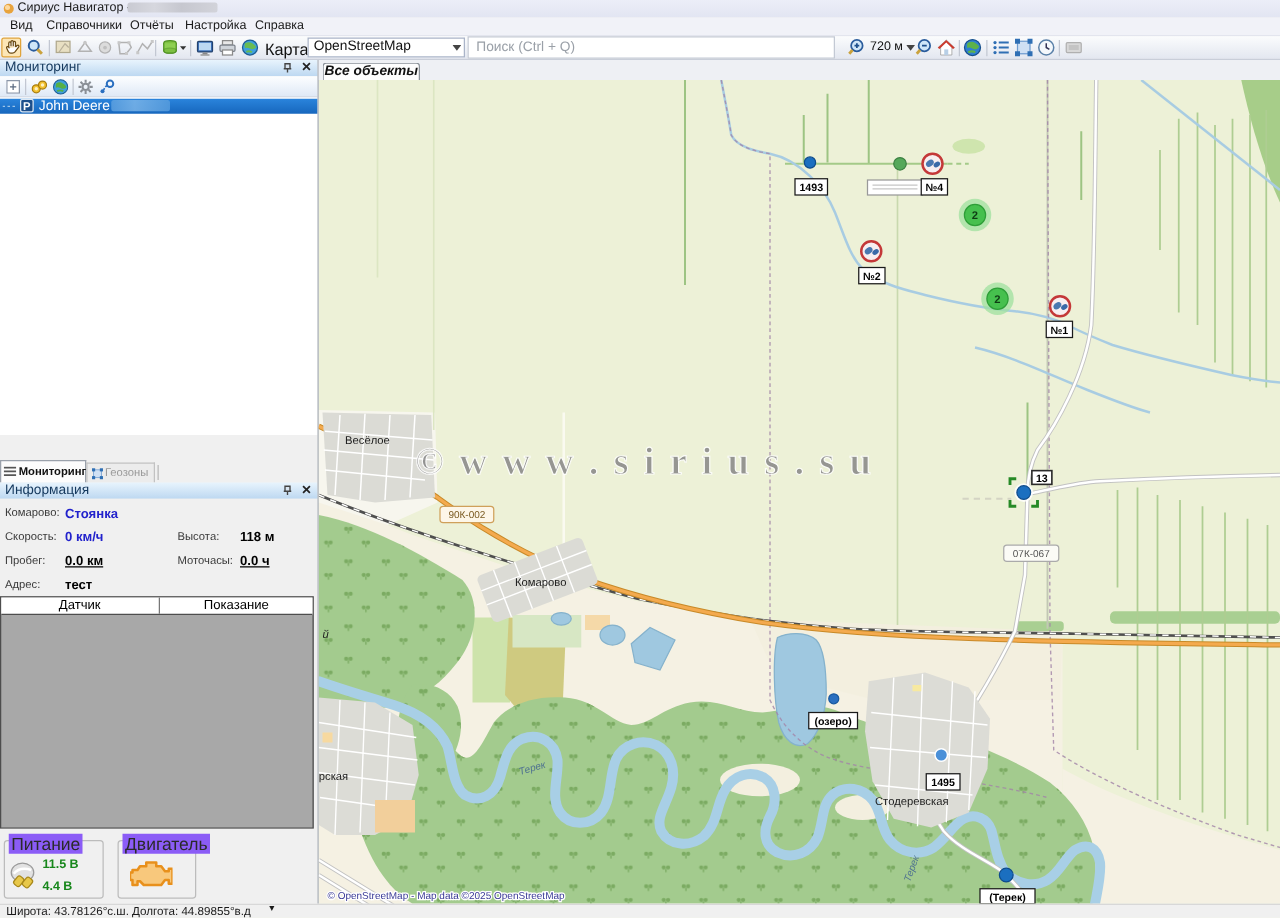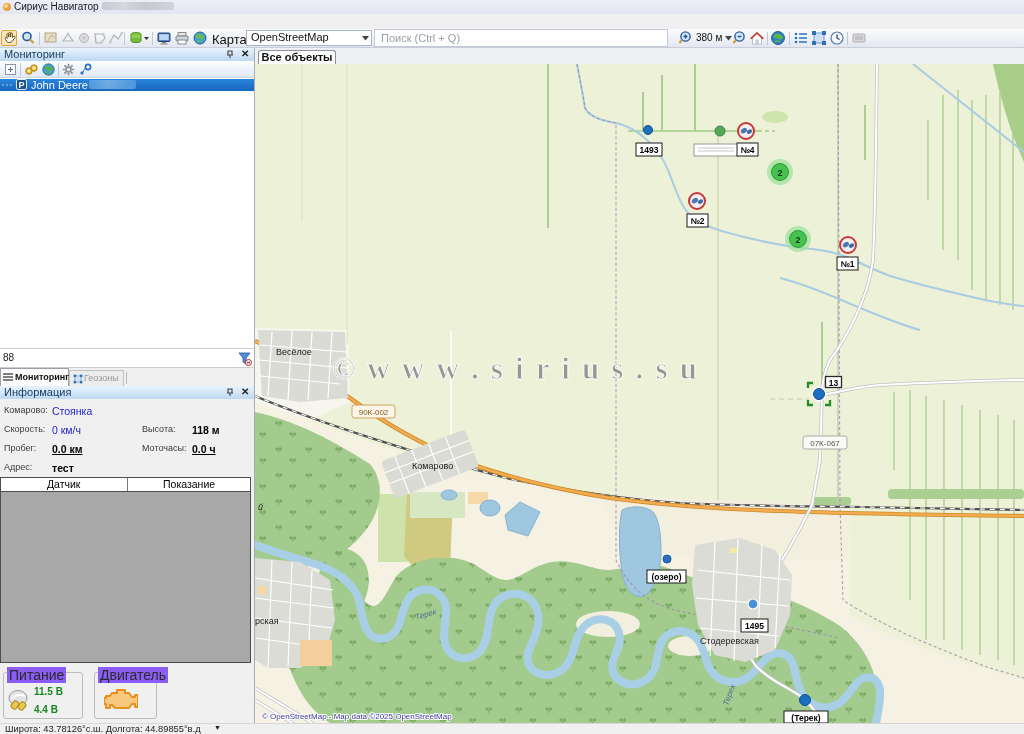--- a/index.html
+++ b/index.html
@@ -19,45 +19,52 @@
 #treetools{left:0;top:13px;width:254px;height:17px;background:linear-gradient(#fdfeff,#dfe9f6);border-bottom:1px solid #cdd6e4;box-sizing:border-box;}
 #treearea{left:0;top:30px;width:254px;height:270px;background:#fff;}
 #selrow{left:0;top:1px;width:254px;height:12px;background:linear-gradient(#2a84dc,#1767bd);}
 #filterrow{left:0;top:300px;width:254px;height:20px;background:#fff;border-top:1px solid #c8cdd6;border-bottom:1px solid #c8cdd6;box-sizing:border-box;}
 #tabsrow{left:0;top:320px;width:254px;height:18px;background:#f0f0f0;}
 .tab1{position:absolute;left:0;top:0;width:69px;height:18px;background:#fcfcfc;border:1px solid #9aa1ab;border-bottom:none;box-sizing:border-box;font-size:9px;font-weight:bold;color:#111;}
 .tab2{position:absolute;left:69px;top:2px;width:55px;height:16px;background:#ececec;border:1px solid #c2c2c2;border-bottom:none;box-sizing:border-box;font-size:9px;color:#9a9a9a;}
 #infoarea{left:0;top:351px;width:254px;height:78px;background:#f0f0f0;font-size:11px;}
 .ilab{position:absolute;color:#3a3a3a;font-size:9px;}
 .ival{position:absolute;font-weight:bold;color:#000;font-size:10.5px;}
-.iblu{position:absolute;font-weight:normal;color:#2222cc;font-size:10.5px;}
+.iblu{position:absolute;font-weight:bold;color:#2222cc;font-size:10.5px;}
 #table{left:0;top:429px;width:251px;height:186px;background:#a8a8a8;border:1px solid #4d4d4d;box-sizing:border-box;}
 #thead{position:absolute;left:0;top:0;width:249px;height:13px;background:#fff;border-bottom:1px solid #4d4d4d;font-size:10.5px;color:#000;}
 #gbarea{left:0;top:615px;width:255px;height:60px;background:#f0f0f0;}
 .gbox{position:absolute;border:1px solid #bcbcbc;border-radius:3px;}
 .glab{position:absolute;top:-6px;background:#8b5cf6;font-size:14px;color:#2a2a2a;padding:0 2px;}
 .gval{position:absolute;font-size:10px;font-weight:bold;color:#17871b;}
 #statusbar{left:0;top:723px;width:1024px;height:11px;background:#f0f0f0;border-top:1px solid #d8d8d8;box-sizing:border-box;font-size:9.3px;color:#1a1a1a;}
 #maptabrow{left:255px;top:48px;width:769px;height:16px;background:#eef0f4;}
-#maptab{position:absolute;left:3px;top:2px;width:76px;height:14px;background:#fdfdfd;border:1px solid #8a9199;border-bottom:none;border-radius:3px 3px 0 0;font-size:11px;font-weight:bold;color:#111;text-align:center;}
+#maptab{position:absolute;left:3px;top:2px;width:76px;height:14px;background:#fdfdfd;border:1px solid #8a9199;border-bottom:none;border-radius:3px 3px 0 0;font-size:11px;font-weight:bold;color:#111;text-align:center;font-style:italic;}
 #splitter{left:254px;top:48px;width:1px;height:675px;background:#a8adb5;}
 #mapwrap{left:255px;top:64px;width:769px;height:659px;}
 </style></head>
 <body>
 <div id="win">
 
 <div class="abs" id="titlebar">
   <svg class="abs" style="left:2px;top:2px" width="10" height="10">
         <circle cx="5" cy="5" r="4" fill="#e8a33d"></circle>
         <circle cx="4" cy="4" r="2" fill="#fdd9a0"></circle>
       </svg>
   <div class="abs" style="left:14px;top:1px;">Сириус Навигатор - </div>
   <div class="abs" style="left:102px;top:2px;width:72px;height:8px;background:linear-gradient(90deg,#c9cad2,#d6d7de 30%,#c6c7cf 60%,#d2d3da);border-radius:2px;"></div>
 </div>
 
+<div class="abs" id="menubar">
+  <div class="mitem" style="left:8px">Вид</div>
+  <div class="mitem" style="left:37px">Справочники</div>
+  <div class="mitem" style="left:104px">Отчёты</div>
+  <div class="mitem" style="left:148px">Настройка</div>
+  <div class="mitem" style="left:204px">Справка</div>
+</div>
 
 <div class="abs" id="toolbar">
 
   <div class="abs" style="left:1px;top:1px;width:16px;height:16px;background:#fce6b6;border:1px solid #e0a43c;border-radius:2px;box-sizing:border-box"></div>
   <svg class="ticon" style="left:2px" viewBox="0 0 16 16">
         <path d="M5 8 V4.5 q0-1 .9-1t.9 1V7 M6.8 7V3.4q0-1 .9-1t.9 1V7 M8.6 7V4q0-1 .9-1t.9 1v3.6 M10.4 7.6l1.3-1.2q.7-.6 1.2 0t0 1.3L10 11.5q-.8 1-2.2 1H6.6q-1.4 0-2-1.3L3.4 8.6q-.4-1 .4-1.3t1.2.5l.5.8" fill="#fff" stroke="#6b4a12" stroke-width="1"></path>
       </svg>
 
   <svg class="ticon" style="left:20px" viewBox="0 0 16 16">
         <circle cx="7" cy="6.5" r="4" fill="#cfe6f8" stroke="#2a5c9c" stroke-width="1.6"></circle>
@@ -127,21 +134,21 @@
       </svg>
 
   <div class="abs" style="left:374px;top:0px;width:294px;height:18px;background:#fff;border:1px solid #c3c9d4;box-sizing:border-box"></div>
   <div class="abs" style="left:381px;top:3px;font-size:11px;color:#9aa0a8">Поиск (Ctrl + Q)</div>
 
   <svg class="ticon" style="left:677px" viewBox="0 0 16 16">
         <circle cx="8.5" cy="6.5" r="4.6" fill="#cfe6f8" stroke="#2a5c9c" stroke-width="1.4"></circle>
         <path d="M8.5 4.6v3.8M6.6 6.5h3.8" stroke="#1d4f8c" stroke-width="1.4"></path>
         <line x1="5" y1="10" x2="2.4" y2="13" stroke="#caa23c" stroke-width="2.2"></line>
       </svg>
-  <div class="abs" style="left:696px;top:3px;font-size:10px;color:#111">380 м</div>
+  <div class="abs" style="left:696px;top:3px;font-size:10px;color:#111">720 м</div>
   <svg class="abs" style="left:725px;top:7px" width="7" height="5">
         <path d="M0 0h7L3.5 4.5z" fill="#444"></path>
       </svg>
 
   <svg class="ticon" style="left:731px" viewBox="0 0 16 16">
         <circle cx="8.5" cy="6.5" r="4.6" fill="#cfe6f8" stroke="#2a5c9c" stroke-width="1.4"></circle>
         <path d="M6.6 6.5h3.8" stroke="#1d4f8c" stroke-width="1.4"></path>
         <line x1="5" y1="10" x2="2.4" y2="13" stroke="#caa23c" stroke-width="2.2"></line>
       </svg>
 
@@ -231,28 +238,20 @@
     <div class="abs" id="selrow">
       <svg class="abs" style="left:2px;top:5px" width="12" height="2">
             <path d="M0 1h12" stroke="#9cc4e8" stroke-dasharray="2 2"></path>
           </svg>
       <div class="abs" style="left:16px;top:0px;width:11px;height:11px;background:#1c4f8c;border:1px solid #dce8f4;border-radius:2px;box-sizing:border-box;color:#fff;font-size:9px;font-weight:bold;text-align:center;line-height:10px">P</div>
       <div class="abs" style="left:31px;top:0px;font-size:11px;color:#fff;">John Deere</div>
       <div class="abs" style="left:89px;top:1px;width:47px;height:9px;background:linear-gradient(90deg,#5a9fdf,#7ab4e8 40%,#569cdd);border-radius:2px;opacity:.85"></div>
     </div>
   </div>
 
-  <div class="abs" id="filterrow">
-    <div class="abs" style="left:3px;top:3px;font-size:10px;color:#222">88</div>
-    <svg class="abs" style="left:238px;top:3px" width="14" height="14" viewBox="0 0 14 14">
-          <path d="M1 1h11L8 6v6L5 10V6z" fill="#4a90d9" stroke="#2a5c9c" stroke-width=".8"></path>
-          <circle cx="10.5" cy="10.5" r="3" fill="#e8f2fa" stroke="#c02020"></circle>
-          <path d="M9 10.5h3" stroke="#c02020" stroke-width="1.2"></path>
-        </svg>
-  </div>
 
   <div class="abs" id="tabsrow">
     <div class="tab1">
           <svg class="abs" style="left:2px;top:4px" width="10" height="9">
             <path d="M0 1h10M0 4h10M0 7h10" stroke="#555" stroke-width="1.4"></path>
           </svg>
           <span style="position:absolute;left:14px;top:3px">Мониторинг</span>
         </div>
     <div class="tab2">
           <svg class="abs" style="left:3px;top:3px" width="10" height="10" viewBox="0 0 16 16">

